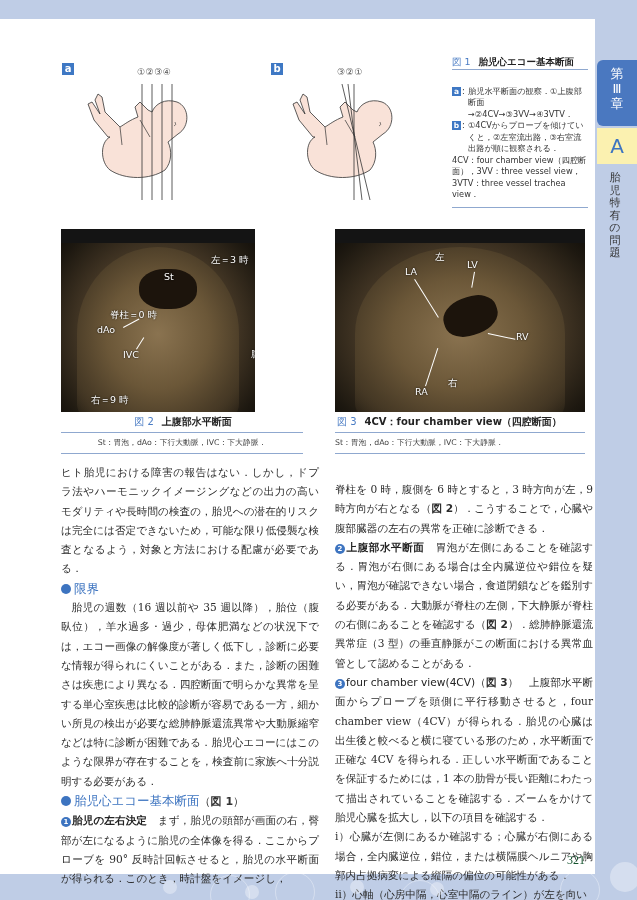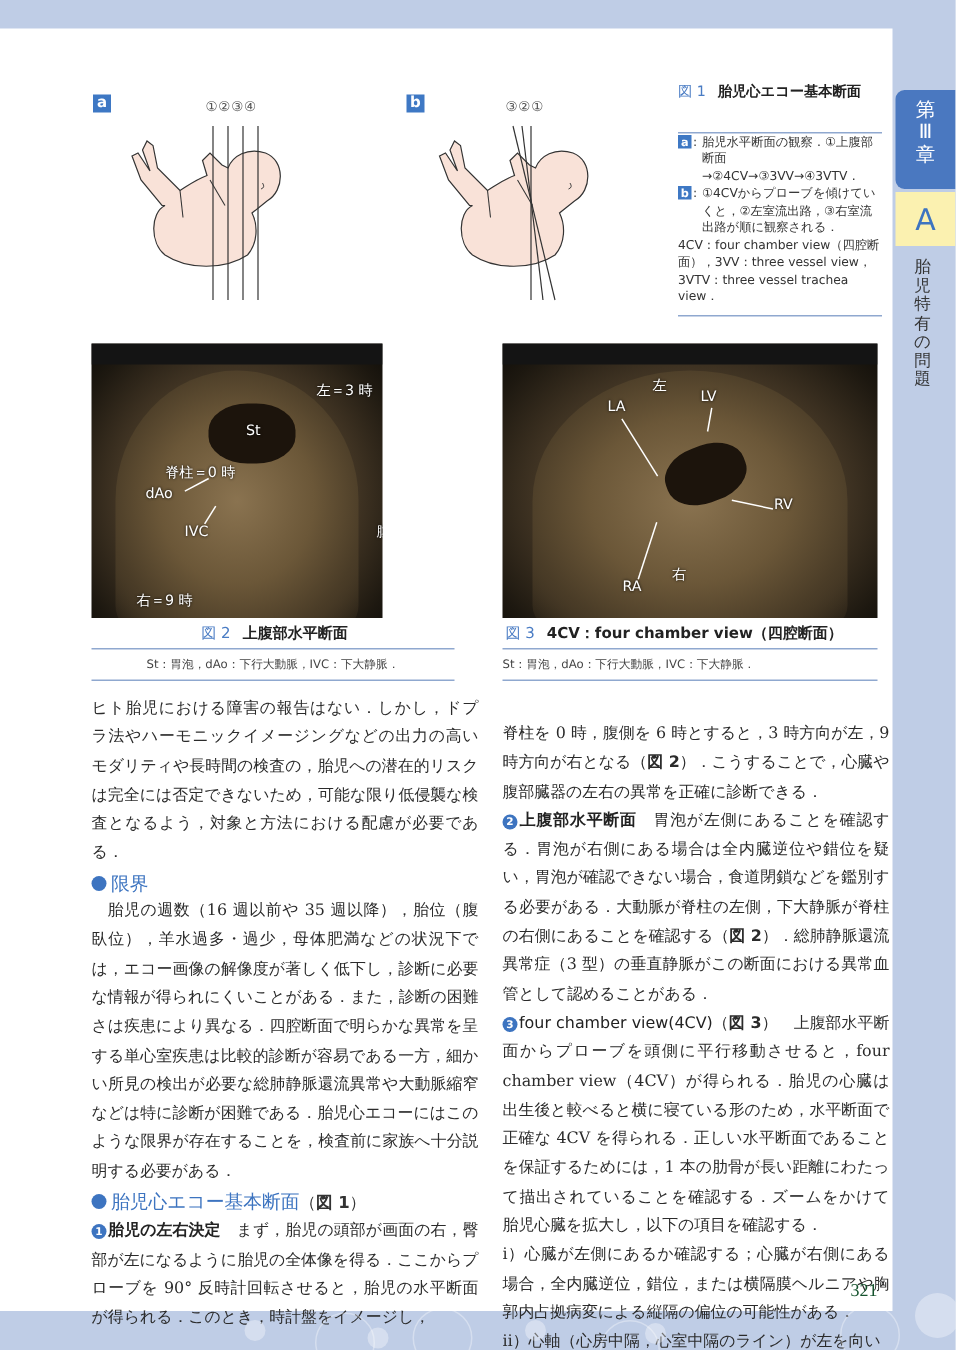--- a/index.html
+++ b/index.html
@@ -11,21 +11,21 @@
   .chapter-tab span { display: block; }
   .section-tab { position: absolute; left: 597px; top: 128px; width: 40px; height: 36px; background: #fbf1b0; color: #3d74c0; font-family: "DejaVu Sans", sans-serif; font-size: 20px; line-height: 36px; text-align: center; }
   .vertical-title { position: absolute; left: 605px; top: 172px; width: 20px; font-family: "DejaVu Sans", sans-serif; font-size: 11px; line-height: 12.5px; color: #333; text-align: center; }
   .vertical-title span { display: block; }
 
   .fig-label { position: absolute; width: 12px; height: 12px; background: #3e78c4; color: #fff; font-family: "DejaVu Sans", sans-serif; font-size: 10px; line-height: 11px; text-align: center; font-weight: bold; }
   .probe-nums { position: absolute; font-family: "DejaVu Sans", sans-serif; font-size: 9px; color: #555; letter-spacing: 0.5px; }
   .fetus svg { position: absolute; }
 
   .fig1-caption { position: absolute; left: 452px; top: 56px; width: 136px; font-family: "DejaVu Sans", sans-serif; font-size: 8.2px; line-height: 11.5px; color: #333; }
-  .fig1-title { font-size: 9.5px; font-weight: bold; color: #222; padding-bottom: 20px; border-bottom: 1.2px solid #8fa8cf; margin-bottom: 0; white-space: nowrap; }
+  .fig1-title { font-size: 9.5px; font-weight: bold; color: #222; padding-bottom: 1px; border-bottom: 1.2px solid #8fa8cf; margin-bottom: 16px; white-space: nowrap; }
   .fig-num { color: #4a7cc4; font-weight: normal; margin-right: 8px; }
   .cap-item { position: relative; padding-left: 16px; }
   .cap-item .sq { position: absolute; left: 0; top: 1px; width: 9px; height: 9px; background: #3e78c4; color: #fff; font-size: 7.5px; line-height: 9px; text-align: center; font-weight: bold; }
   .cap-item .colon { position: absolute; left: 10px; top: 0; }
   .fig1-bottom { border-top: 1.2px solid #8fa8cf; margin-top: 6px; }
 
   .us-image { position: absolute; background: radial-gradient(ellipse at 50% 55%, #6e5a3d 0%, #5a4930 35%, #3e3222 60%, #1d1810 85%, #0e0c08 100%); overflow: hidden; }
   .us-topbar { position: absolute; left: 0; top: 0; right: 0; height: 14px; background: #141414; }
   .us-fan { position: absolute; left: 8%; top: 10%; width: 84%; height: 95%; background: radial-gradient(ellipse at 50% 50%, #8a7350 0%, #6b5738 45%, #4a3c27 75%, rgba(40,32,20,0) 100%); border-radius: 50% 50% 10% 10%; }
   .us-label { position: absolute; color: #fff; font-family: "DejaVu Sans", sans-serif; font-size: 9.5px; text-shadow: 0 0 2px #000; white-space: nowrap; }
@@ -120,21 +120,21 @@
   </div>
   <div>4CV：four chamber view（四腔断面），3VV：three vessel view，3VTV：three vessel trachea view．</div>
   <div class="fig1-bottom"></div>
 </div>
 
 <div class="us-image" style="left:61px;top:229px;width:194px;height:183px;">
   <div class="us-topbar"></div>
   <div class="us-fan"></div>
   <div class="us-dark" style="left:78px;top:40px;width:58px;height:40px;"></div>
   <div class="us-label" style="left:150px;top:25px;">左＝3 時</div>
-  <div class="us-label" style="left:103px;top:53px;">St</div>
+  <div class="us-label" style="left:103px;top:42px;">St</div>
   <div class="us-label" style="left:4px;top:80px;margin-left:45px;">脊柱＝0 時</div>
   <div class="us-label" style="left:36px;top:95px;">dAo</div>
   <div class="us-line" style="left:62px;top:98px;width:18px;transform:rotate(-28deg);"></div>
   <div class="us-label" style="left:62px;top:120px;">IVC</div>
   <div class="us-line" style="left:75px;top:120px;width:14px;transform:rotate(-58deg);"></div>
   <div class="us-label" style="left:190px;top:119px;">腹側＝6 時</div>
   <div class="us-label" style="left:30px;top:165px;">右＝9 時</div>
 </div>
 <div class="fig-caption-block" style="left:61px;top:412px;width:242px;text-align:center;">
   <div class="fig-caption-title">

